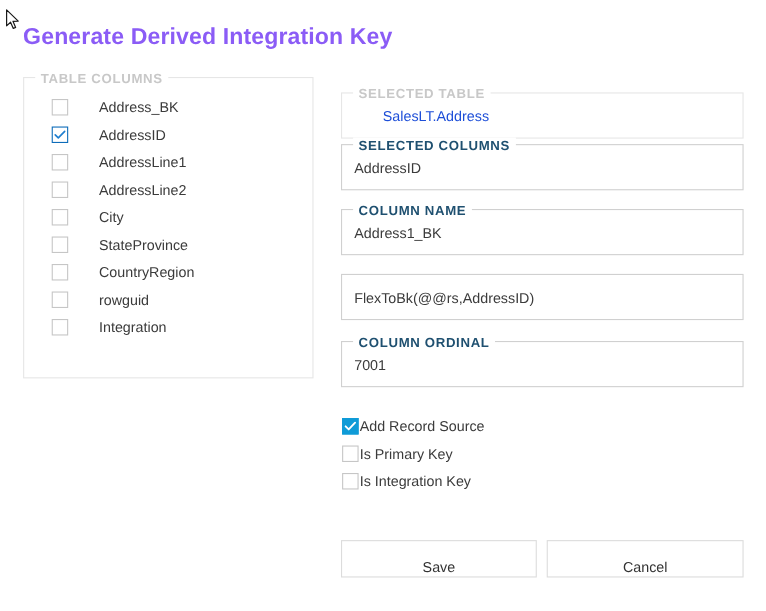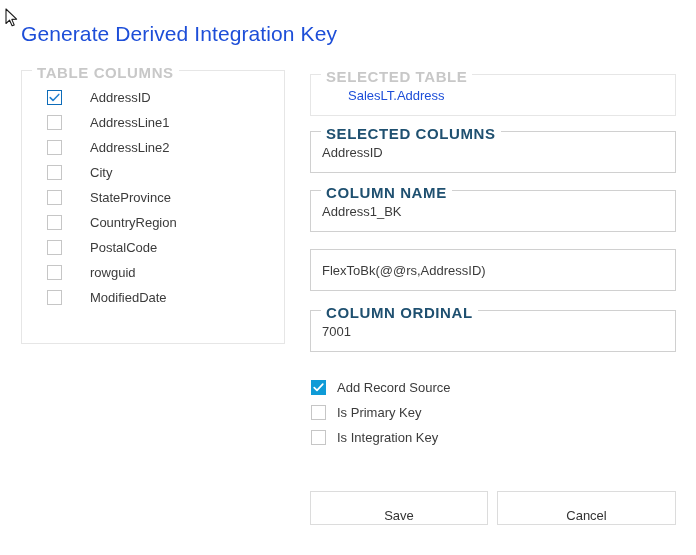--- a/index.html
+++ b/index.html
@@ -26,42 +26,42 @@
     pointer-events: none;
     z-index: 50;
   }
 
   
   .page-title {
     position: absolute;
     left: 21px;
     top: 22px;
     font-size: 21px;
-    font-weight: 400;
+    font-weight: 700;
     letter-spacing: 0.1px;
-    color: #1d4ed8;
+    color: #8b5cf6;
     white-space: nowrap;
   }
 
   
   .fs {
     position: absolute;
     box-sizing: border-box;
     border: 1px solid #d0d0d0;
     background: #ffffff;
     margin: 0;
     padding: 0;
   }
   .fs-legend {
     position: absolute;
     top: -7px;
     left: 10px;
     background: #ffffff;
     padding: 0 5px;
-    font-size: 15px;
+    font-size: 12px;
     letter-spacing: 0.6px;
     color: #1f5070;
     font-weight: 600;
     white-space: nowrap;
   }
   .fs-legend.muted {
     color: #c8c8c8;
     font-weight: 600;
   }
   .fs.disabled {
@@ -129,39 +129,39 @@
     top: 13px;
     font-size: 13px;
     color: #3b3b3b;
     white-space: nowrap;
   }
   .field.disabled .fs-value {
     color: #1d4ed8;
     margin-left: 26px;
   }
 
-  #field-selected-table   { top: 74px;  }
+  #field-selected-table   { top: 84px;  }
   #field-selected-columns { top: 131px; }
   #field-column-name      { top: 190px; }
   #field-column-expression{ top: 249px; }
   #field-column-ordinal   { top: 310px; }
 
   
   .options {
     position: absolute;
     left: 311px;
     top: 375px;
   }
   .opt-row {
     display: flex;
     align-items: center;
     height: 25px;
   }
   .opt-row .opt-label {
-    margin-left: 11px;
+    margin-left: 1px;
     font-size: 13px;
     color: #3b3b3b;
     white-space: nowrap;
   }
 
   
   .btn {
     position: absolute;
     top: 491px;
     height: 20px;
@@ -185,20 +185,24 @@
     <path d="M1 1 L1 15.5 L4.6 12.2 L7.1 17.8 L9.2 16.9 L6.8 11.4 L11.6 11.2 Z" fill="#ffffff" stroke="#1a1a1a" stroke-width="1.1" stroke-linejoin="round"></path>
   </svg>
 </div>
 
 <div class="page-title">Generate Derived Integration Key</div>
 
 <fieldset class="fs disabled" id="table-columns-box">
   <div class="fs-legend muted">TABLE COLUMNS</div>
   <div class="col-list">
 
+    <div class="col-row">
+      <span class="cb"></span>
+      <span class="col-label">Address_BK</span>
+    </div>
 
     <div class="col-row">
       <span class="cb outline-checked">
         <svg width="13" height="13" viewBox="0 0 13 13">
           <path d="M2.2 6.6 L5 9.4 L10.8 3.4" fill="none" stroke="#1f7fd0" stroke-width="1.5" stroke-linecap="round" stroke-linejoin="round"></path>
         </svg>
       </span>
       <span class="col-label">AddressID</span>
     </div>
 
@@ -220,33 +224,29 @@
     <div class="col-row">
       <span class="cb"></span>
       <span class="col-label">StateProvince</span>
     </div>
 
     <div class="col-row">
       <span class="cb"></span>
       <span class="col-label">CountryRegion</span>
     </div>
 
-    <div class="col-row">
-      <span class="cb"></span>
-      <span class="col-label">PostalCode</span>
-    </div>
 
     <div class="col-row">
       <span class="cb"></span>
       <span class="col-label">rowguid</span>
     </div>
 
     <div class="col-row">
       <span class="cb"></span>
-      <span class="col-label">ModifiedDate</span>
+      <span class="col-label">Integration</span>
     </div>
 
   </div>
 </fieldset>
 
 <fieldset class="fs field disabled" id="field-selected-table">
   <div class="fs-legend muted">SELECTED TABLE</div>
   <div class="fs-value">SalesLT.Address</div>
 </fieldset>
 

